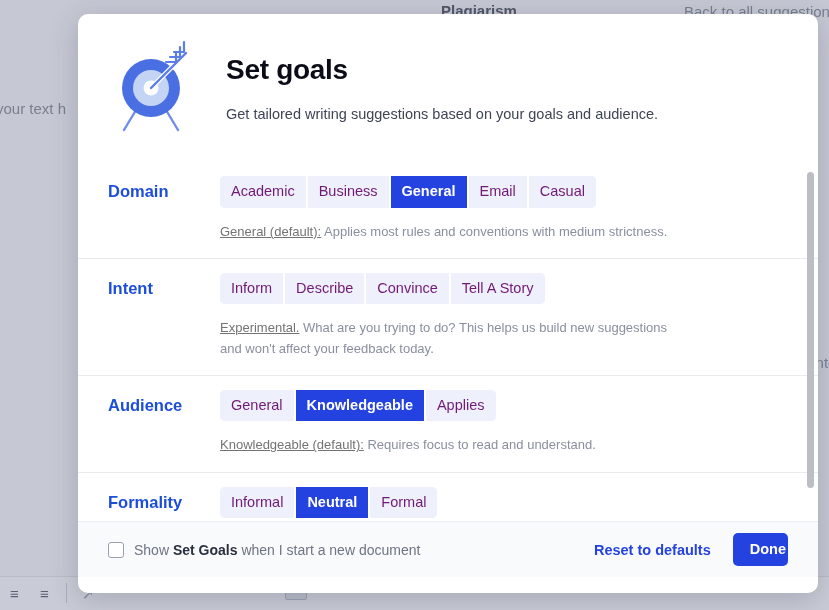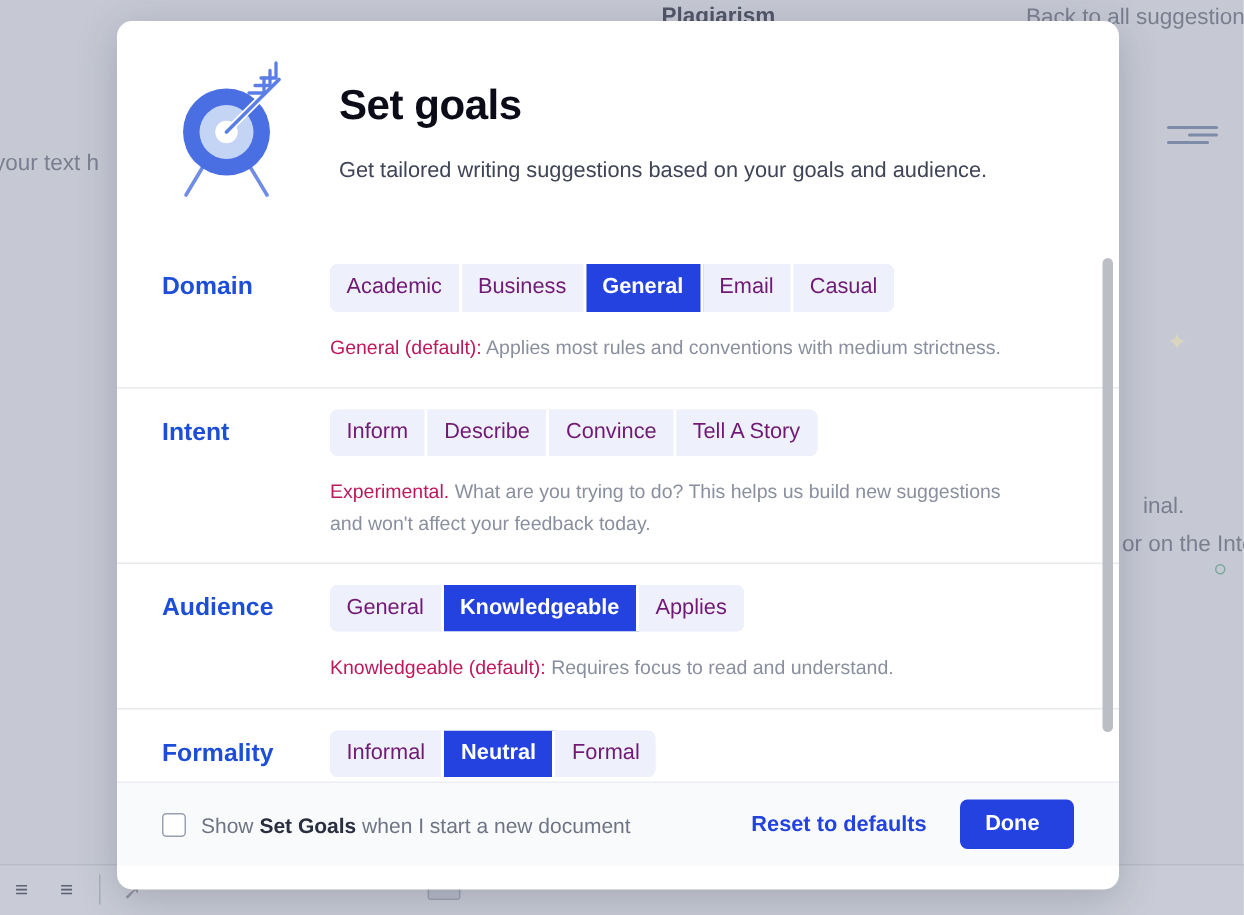--- a/index.html
+++ b/index.html
@@ -69,21 +69,21 @@
     width: 22px; height: 11px;
     background: #babdc9;
     border: 1px solid #9fa3b1;
     border-radius: 2px;
   }
 
   
   #modal {
     position: absolute;
     left: 78px; top: 14px;
-    width: 668px; height: 579px;
+    width: 740px; height: 579px;
     background: #ffffff;
     border-radius: 10px;
     box-shadow: 0 6px 28px rgba(40,45,70,.22);
     overflow: hidden;
   }
 
   
   .m-header {
     position: relative;
     padding: 26px 30px 14px 30px;
@@ -158,21 +158,21 @@
     font-weight: bold;
   }
 
   .desc {
     font-size: 13px;
     color: #8a8f9e;
     line-height: 1.55;
     margin: 14px 0 16px 0;
     max-width: 470px;
   }
-  .desc b { color: #be185d; font-weight: normal; }
+  .desc b { color: #737373; font-weight: normal; text-decoration: underline; }
 
   
   .m-footer {
     position: absolute;
     left: 0; right: 0; bottom: 16px;
     height: 56px;
     background: #f9fafc;
     border-top: 1px solid #eceef3;
     display: flex;
     align-items: center;
@@ -207,21 +207,21 @@
     margin-right: 18px;
     font-family: "Liberation Sans", sans-serif;
   }
   .btn-done {
     font-size: 14.5px;
     font-weight: bold;
     color: #fff;
     background: #2442e0;
     border: none;
     border-radius: 5px;
-    padding: 8px 23px 9px 17px;
+    padding: 8px 2px 9px 17px;
     cursor: pointer;
     font-family: "Liberation Sans", sans-serif;
   }
 
   
   .scroll-track {
     position: absolute;
     right: 4px; top: 150px;
     width: 7px; height: 376px;
   }

